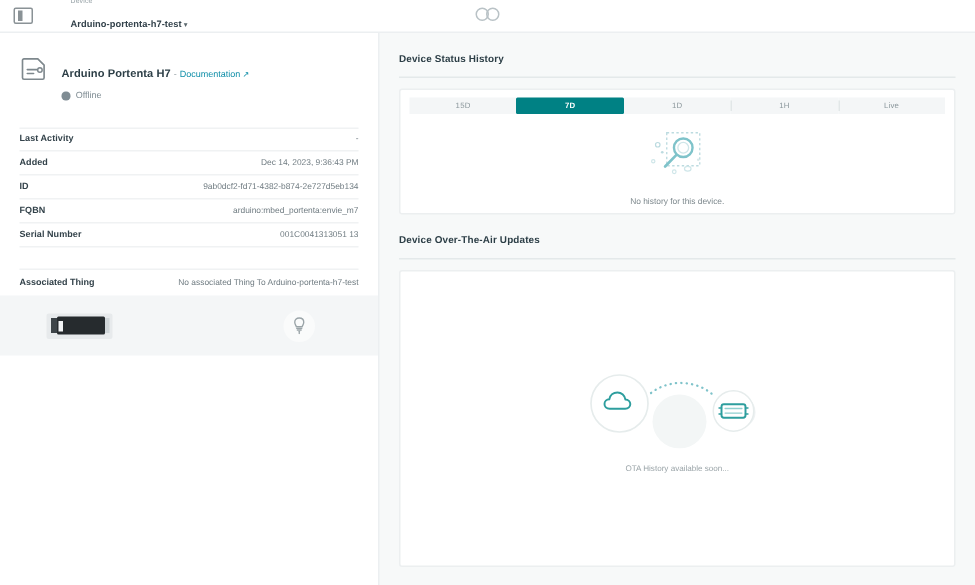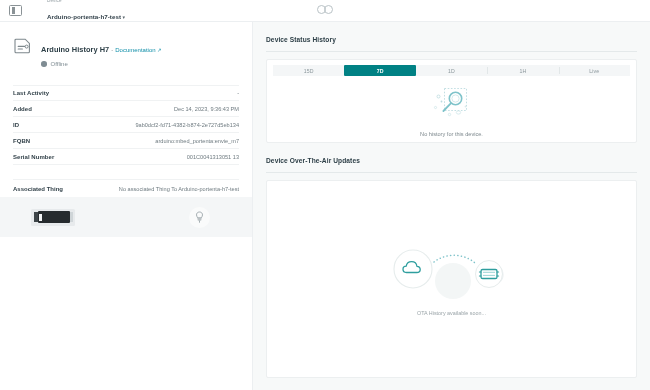--- a/index.html
+++ b/index.html
@@ -170,21 +170,21 @@
     <div class="device-head">
       <div class="device-icon">
         <svg width="19" height="17" viewBox="0 0 19 17" fill="none">
           <path d="M3 2.2 h9.2 l4.2 4.2 v8.4 a1 1 0 0 1 -1 1 H3 a1 1 0 0 1 -1 -1 V3.2 a1 1 0 0 1 1 -1 z" stroke="#7e888d" stroke-width="1.1" fill="none"></path>
           <path d="M5.2 9.4 h6.4 M5.2 12 h4.2" stroke="#7e888d" stroke-width="1.1" stroke-linecap="round"></path>
           <circle cx="13.6" cy="9.6" r="1.5" stroke="#7e888d" stroke-width="1" fill="none"></circle>
         </svg>
       </div>
       <div class="device-title-wrap">
         <div>
-          <span class="device-title">Arduino History H7</span><span class="device-sep">-</span><a class="doc-link" href="#">Documentation</a><span class="doc-ext">↗</span>
+          <span class="device-title">Arduino Portenta H7</span><span class="device-sep">-</span><a class="doc-link" href="#">Documentation</a><span class="doc-ext">↗</span>
         </div>
         <div class="status-row">
           <span class="status-dot"></span>
           <span class="status-text">Offline</span>
         </div>
       </div>
     </div>
 
     <div class="info-list">
       <div class="info-row">

